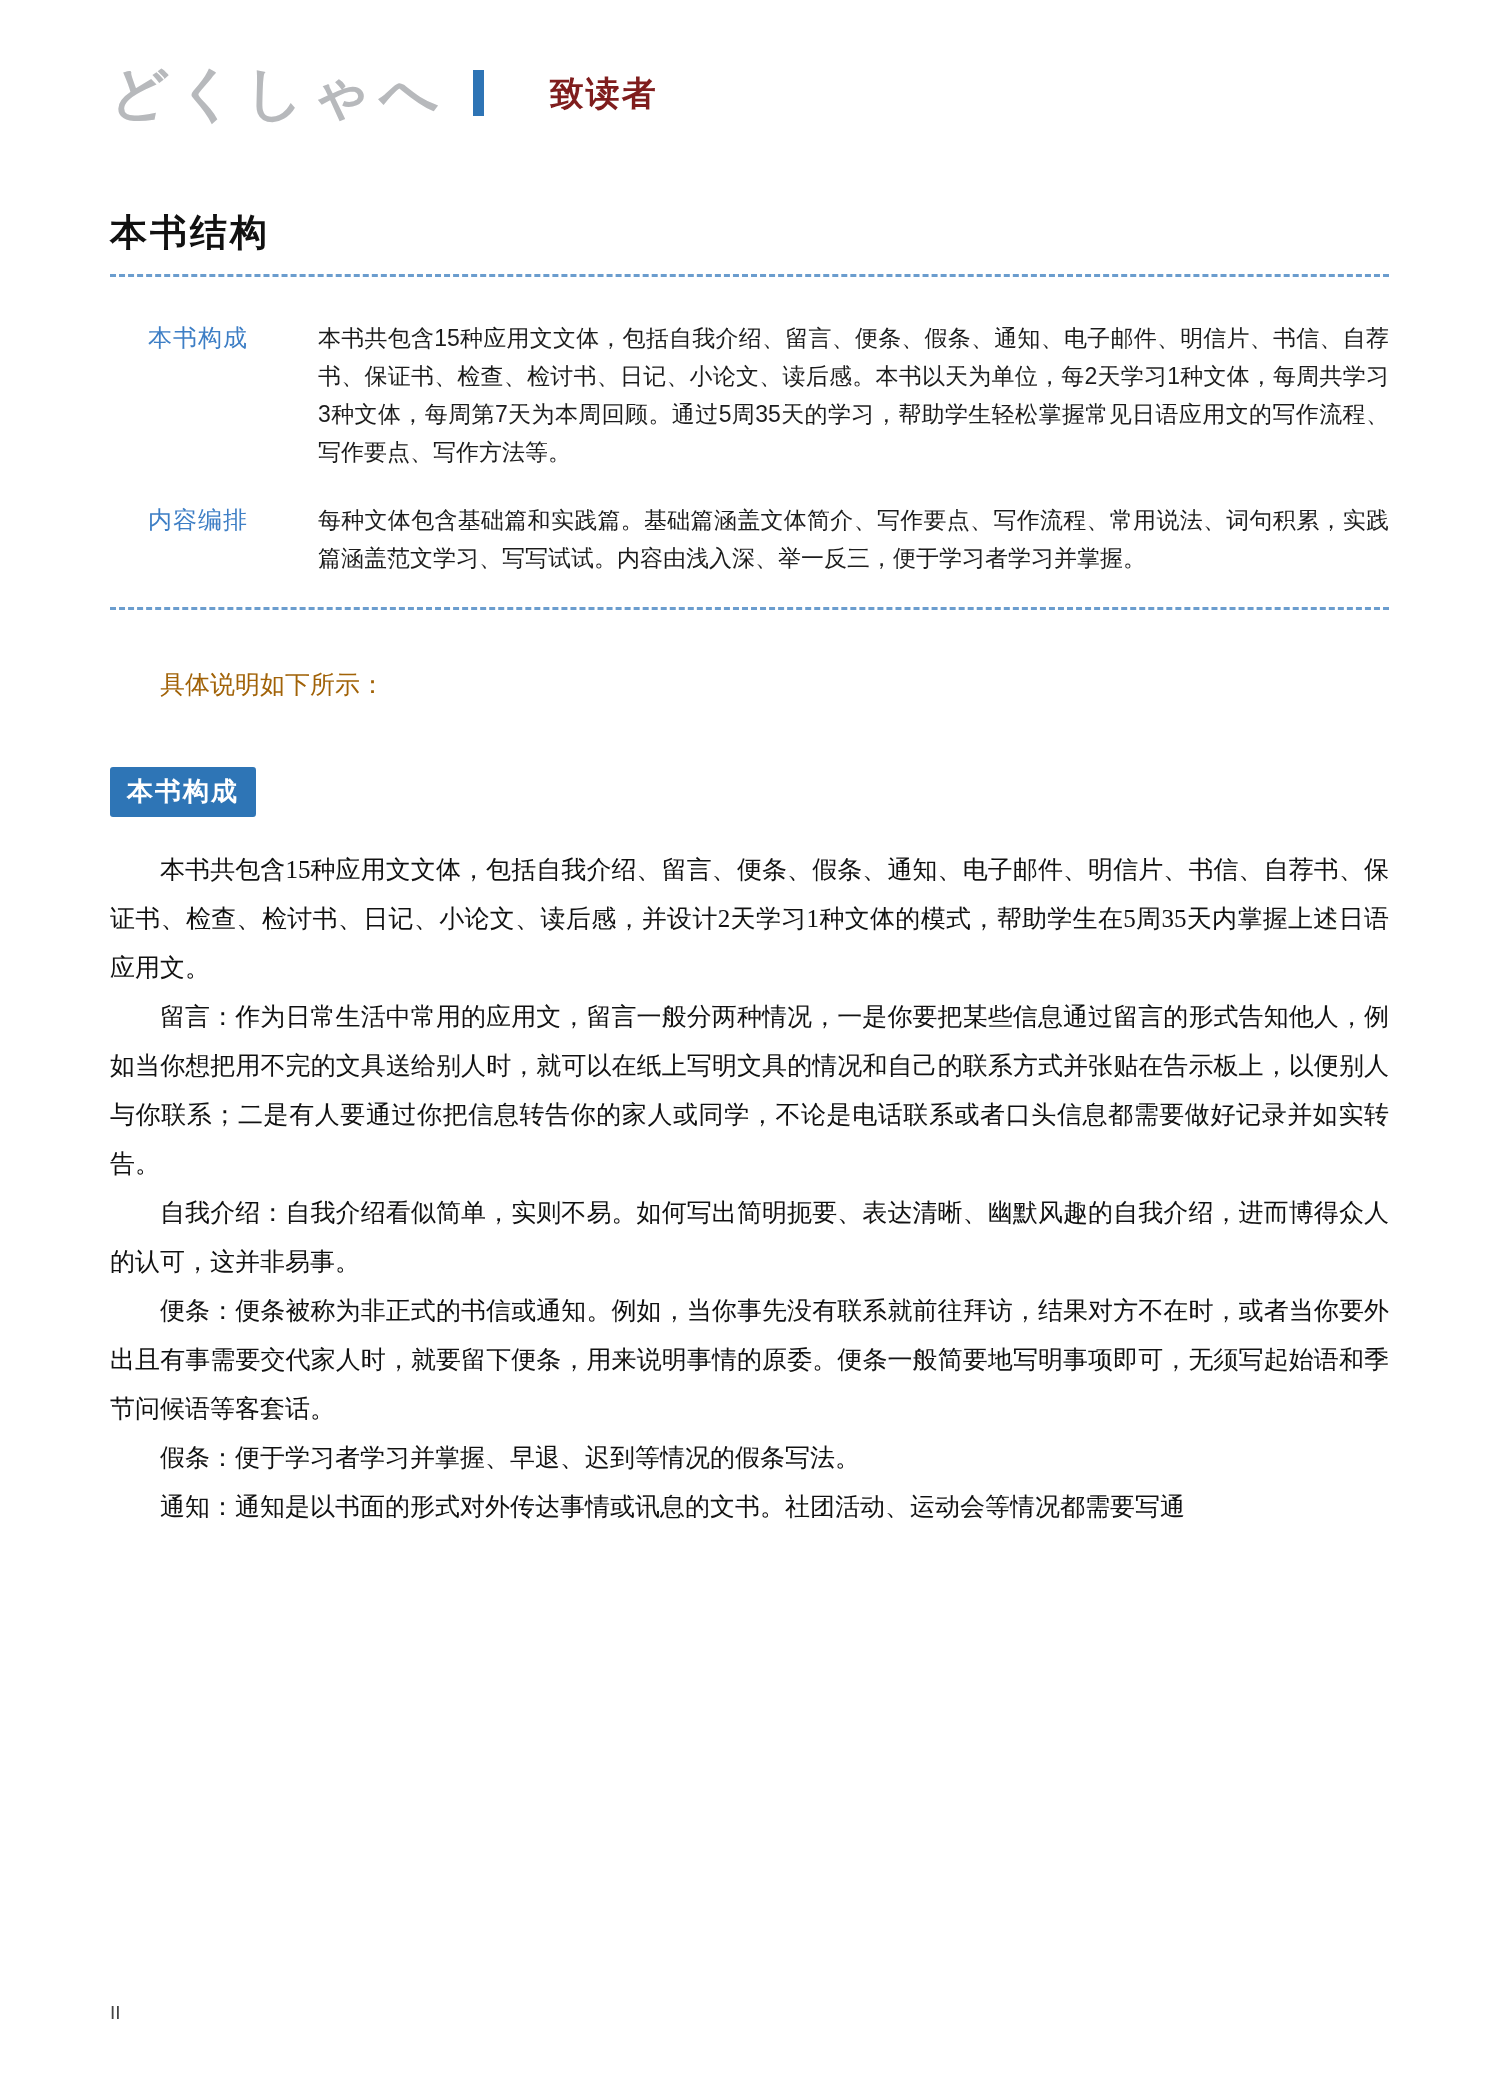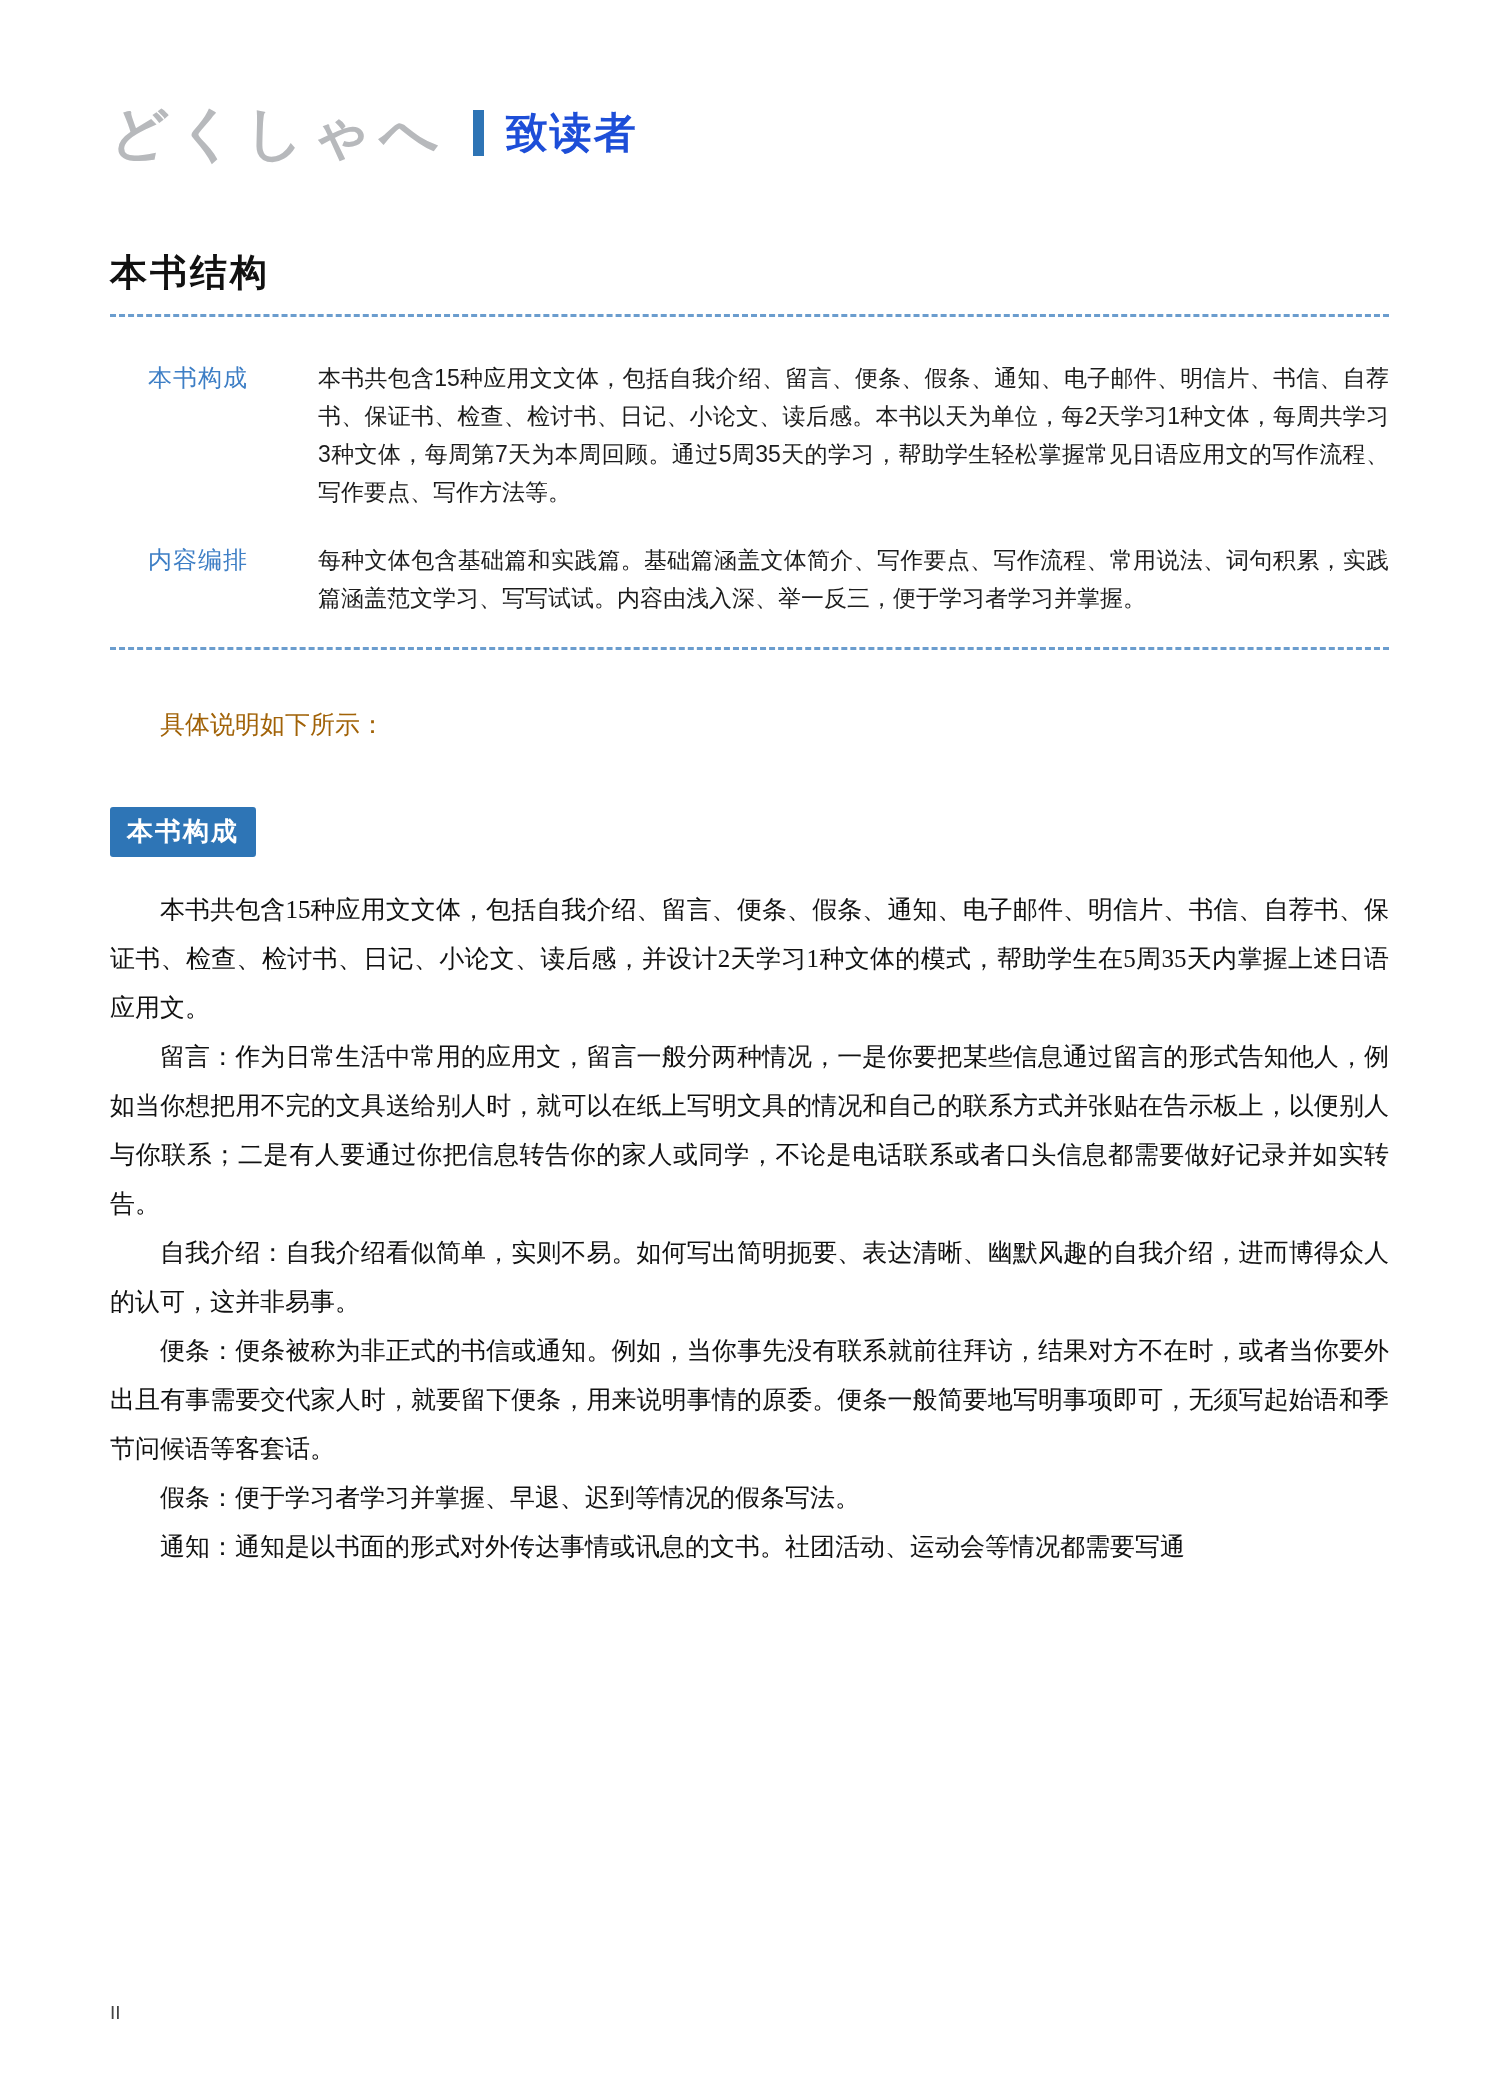--- a/index.html
+++ b/index.html
@@ -12,42 +12,43 @@
     font-family: "Liberation Sans", sans-serif;
     color: #222222;
     overflow: hidden;
   }
   .content { padding: 0 110px; }
 
   
   .header-row {
     display: flex;
     align-items: center;
-    padding-top: 104px;
+    padding-top: 64px;
   }
   .jp-title {
     font-size: 58px;
     font-weight: bold;
     color: #b7b9bc;
     letter-spacing: 8px;
     line-height: 1;
   }
   .title-bar {
     width: 11px;
     height: 46px;
     background: #2e74b5;
     margin: 0 22px 0 26px;
     flex: 0 0 auto;
   }
   .cn-title {
-    font-size: 42px;
+    font-size: 34px;
     font-weight: bold;
-    color: #1d4ed8;
+    color: #7f1d1d;
     line-height: 1;
     letter-spacing: 2px;
+    margin-left: 44px;
   }
 
   
   .section-title {
     margin-top: 86px;
     font-family: "Liberation Serif", serif;
     font-size: 37px;
     font-weight: bold;
     color: #111111;
     letter-spacing: 3px;

